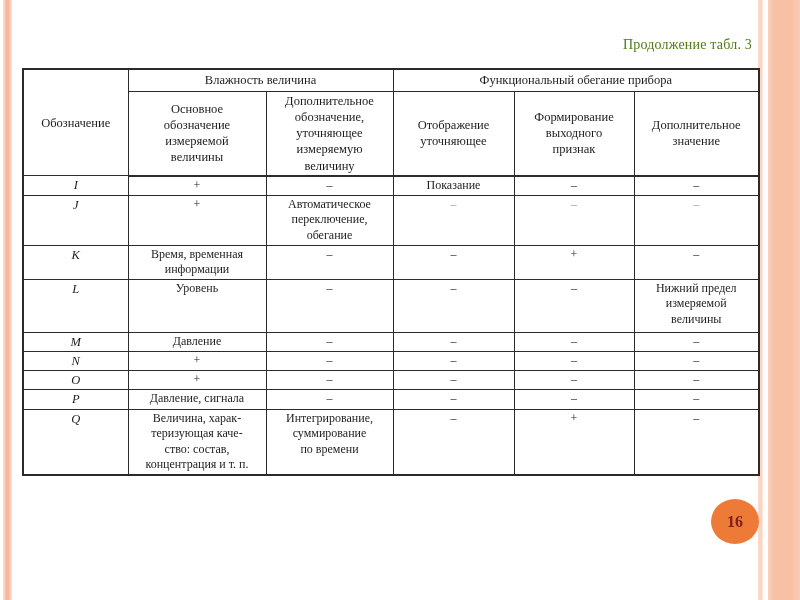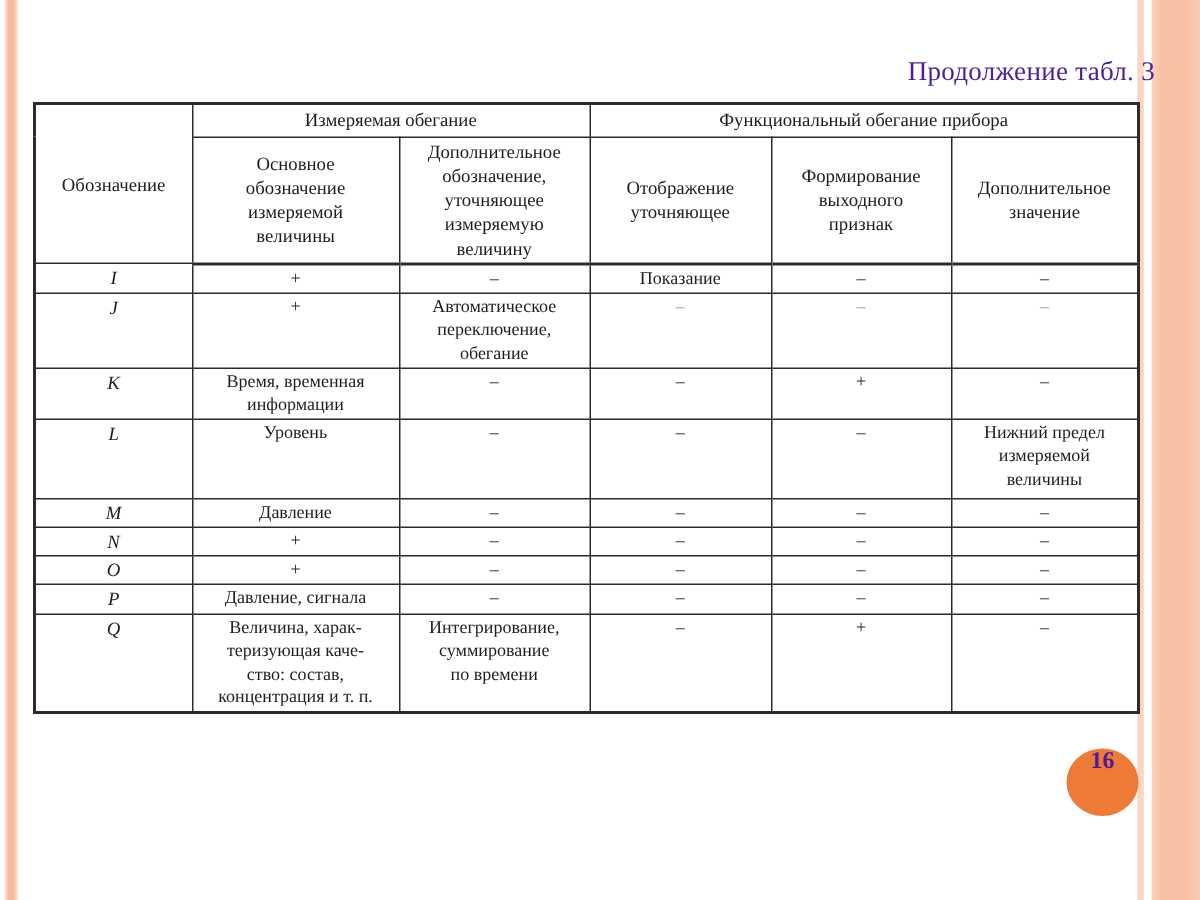--- a/index.html
+++ b/index.html
@@ -17,22 +17,22 @@
   .stripe-right {
     position:absolute; left:756px; top:0; width:44px; height:600px;
     background:linear-gradient(90deg,
       #ffffff 0%, #ffffff 4%,
       #fbd4c2 6%, #fbd4c2 14%,
       #ffffff 16%, #ffffff 26%,
       #fbd0bc 28%, #f8c0a4 42%,
       #f8c0a4 78%, #facab4 100%);
   }
   .caption {
-    position:absolute; top:37px; right:30px;
-    font-size:18px; letter-spacing:0.2px; color:#4c1d95;
+    position:absolute; top:37px; right:48px;
+    font-size:14px; letter-spacing:0.2px; color:#4d7c0f;
   }
   .tablewrap { position:absolute; left:22px; top:68px; }
   table {
     border-collapse:collapse; table-layout:fixed;
     border:2px solid #2b2b2b;
   }
   th, td {
     border:1px solid #2b2b2b;
     font-weight:normal;
     white-space:pre-line;
@@ -52,22 +52,22 @@
   tr.h18 { height:18px; }
   tr.h50 { height:50px; }
   tr.h33 { height:33px; }
   tr.h53 { height:53px; }
   tr.h66 { height:66px; }
   tr.hgroup { height:22px; }
   tr.hsub { height:82px; }
   .page-badge {
     position:absolute; left:711px; top:499px; width:48px; height:45px;
     border-radius:50%; background:#ee7a38;
-    display:flex; justify-content:center;
-    color:#4c1d95; font-size:16px; font-weight:bold;
+    display:flex; align-items:center; justify-content:center;
+    color:#7f1d1d; font-size:16px; font-weight:bold;
   }
 </style>
 </head>
 <body>
 
 <div class="stripe-left"></div>
 <div class="stripe-right"></div>
 
 <div class="caption">Продолжение табл. 3</div>
 
@@ -77,21 +77,21 @@
       <col style="width:105px">
         <col style="width:138px">
         <col style="width:127px">
       <col style="width:121px">
         <col style="width:120px">
         <col style="width:125px">
     </colgroup>
     <tbody>
         <tr class="hgroup">
       <th rowspan="2">Обозначение</th>
-      <th colspan="2">Измеряемая обегание</th>
+      <th colspan="2">Влажность величина</th>
       <th colspan="3">Функциональный обегание прибора</th>
     </tr>
     <tr class="hsub subheads">
       <th>Основное
 обозначение
 измеряемой
 величины</th>
       <th>Дополнительное
 обозначение,
 уточняющее

